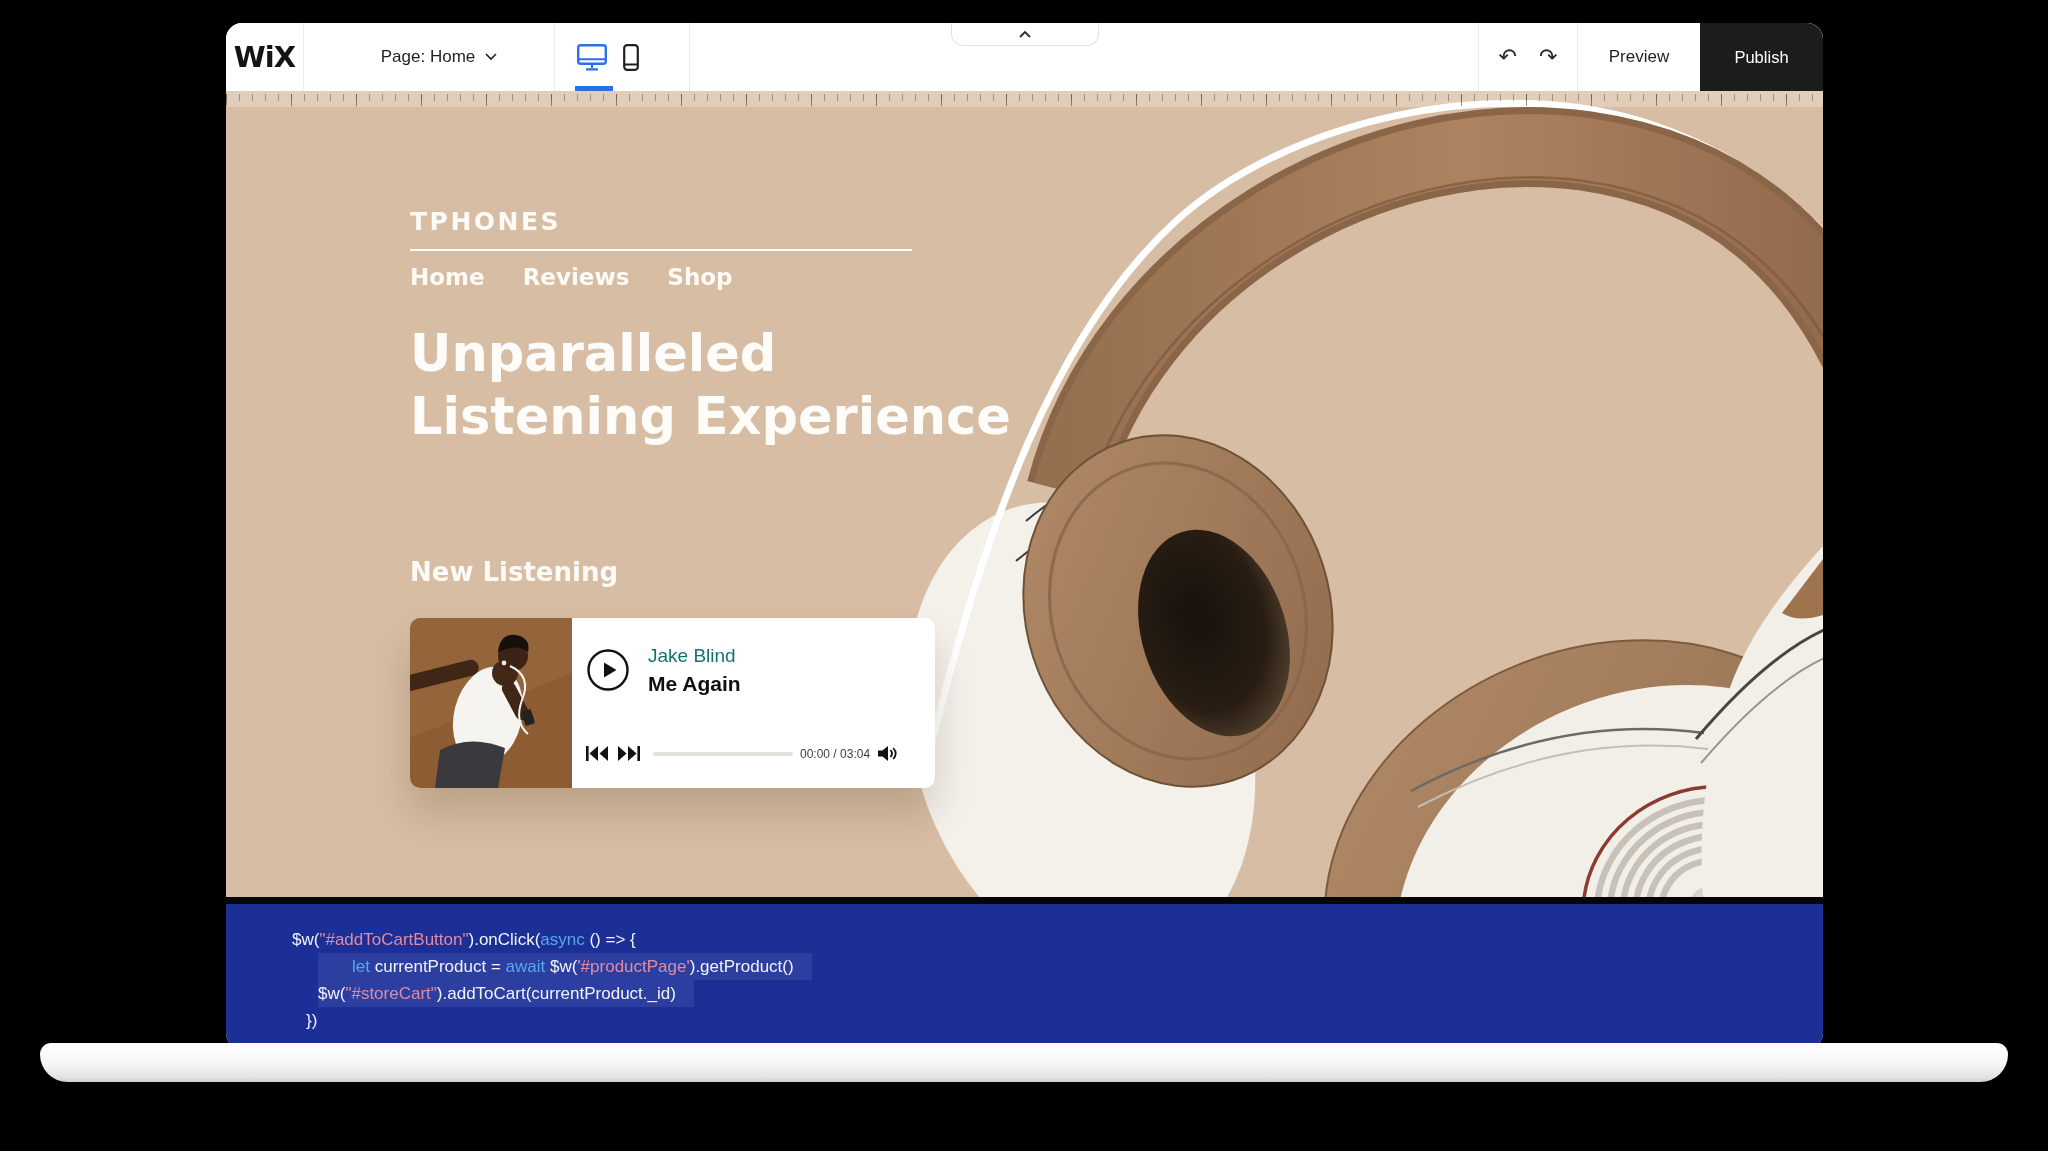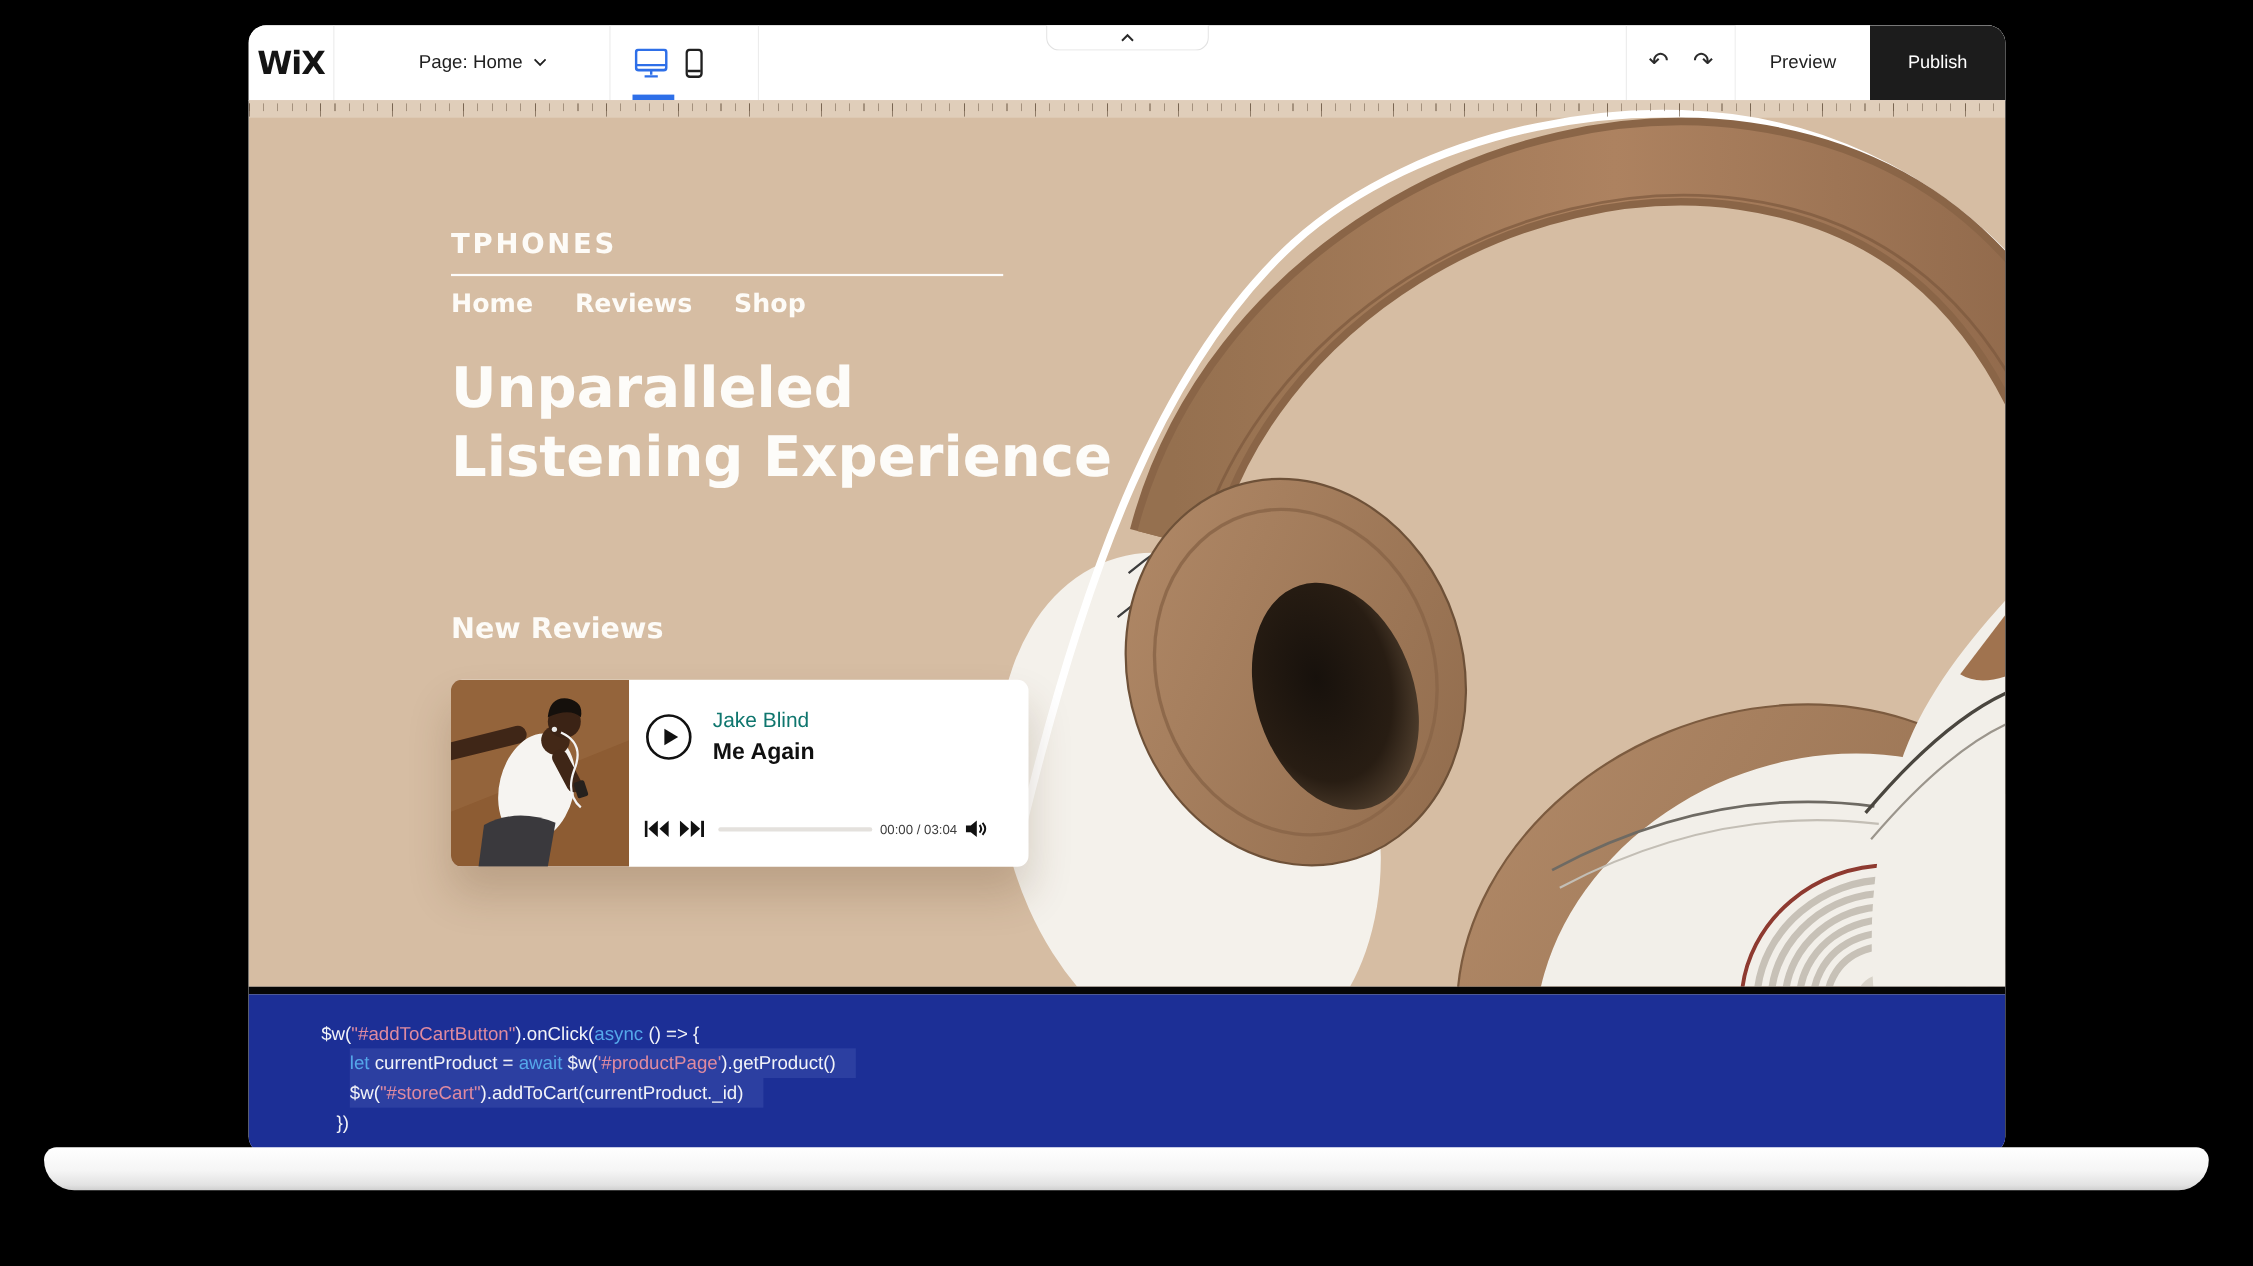--- a/index.html
+++ b/index.html
@@ -194,21 +194,21 @@
           <a>Reviews</a>
           <a>Shop</a>
         </nav>
       </div>
 
       <h1 class="hero-heading">
         <span style="display:block">Unparalleled</span>
         <span style="display:block">Listening Experience</span>
       </h1>
 
-      <div class="section-label">New Reviews</div>
+      <div class="section-label">New Listening</div>
 
       <div class="player-card">
         <div class="player-photo">
           <svg width="162" height="170" viewBox="0 0 162 170">
             <rect width="162" height="170" fill="#8d5c33"></rect>
             <polygon points="0,0 162,0 162,55 0,120" fill="#9a6b42" opacity="0.55"></polygon>
             <rect x="-18" y="52" width="88" height="16" rx="8" fill="#3f2617" transform="rotate(-14 20 60)"></rect>
             <ellipse cx="78" cy="98" rx="34" ry="50" fill="#f6f4f1" transform="rotate(14 78 98)"></ellipse>
             <circle cx="95" cy="55" r="13" fill="#432817"></circle>
             <circle cx="103" cy="38" r="15" fill="#3b2315"></circle>
@@ -255,21 +255,21 @@
             </svg>
           </span>
         </div>
       </div>
     </main>
 
     <div class="black-sep"></div>
     <section class="code-panel">
       <div class="code-lines">
           <div class="code-line" style="margin-left: 66px;"><span class="tok-plain">$w(</span><span class="tok-string">"#addToCartButton"</span><span class="tok-plain">).onClick(</span><span class="tok-keyword">async</span><span class="tok-plain"> () =&gt; {</span></div>
-          <div class="code-line hl" style="margin-left: 92px;"><span class="tok-keyword">let</span><span class="tok-plain"> currentProduct = </span><span class="tok-keyword">await</span><span class="tok-plain"> $w(</span><span class="tok-string">'#productPage'</span><span class="tok-plain">).getProduct()</span></div>
+          <div class="code-line hl" style="margin-left: 92px; padding-left: 34px;"><span class="tok-keyword">let</span><span class="tok-plain"> currentProduct = </span><span class="tok-keyword">await</span><span class="tok-plain"> $w(</span><span class="tok-string">'#productPage'</span><span class="tok-plain">).getProduct()</span></div>
           <div class="code-line hl" style="margin-left: 92px;"><span class="tok-plain">$w(</span><span class="tok-string">"#storeCart"</span><span class="tok-plain">).addToCart(currentProduct._id)</span></div>
           <div class="code-line" style="margin-left: 80px;"><span class="tok-plain">})</span></div>
         </div>
     </section>
   </div>
 
   <div class="base"></div>
 </div>
 
 </body></html>

